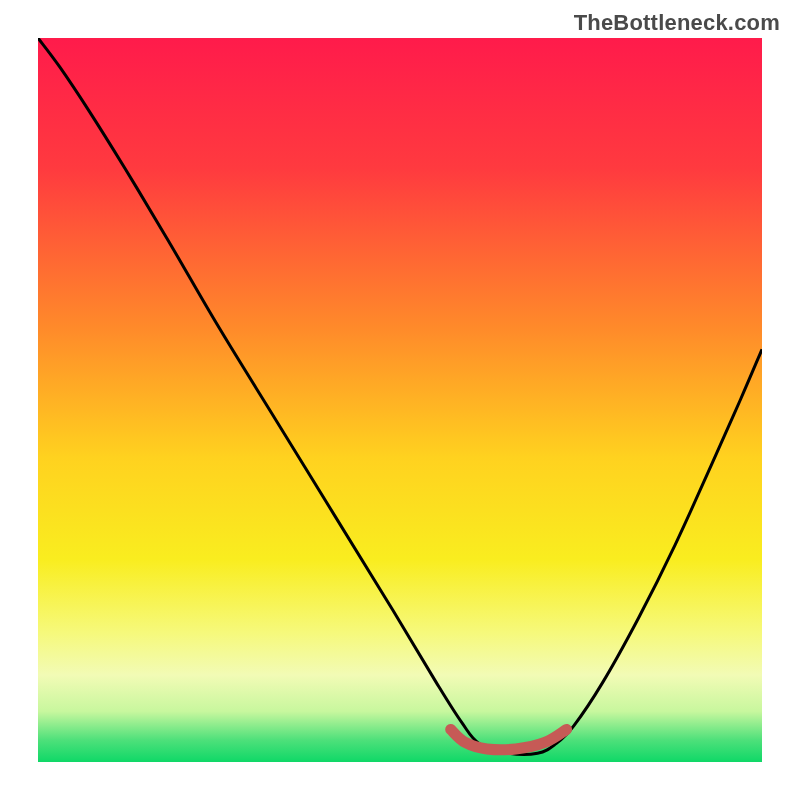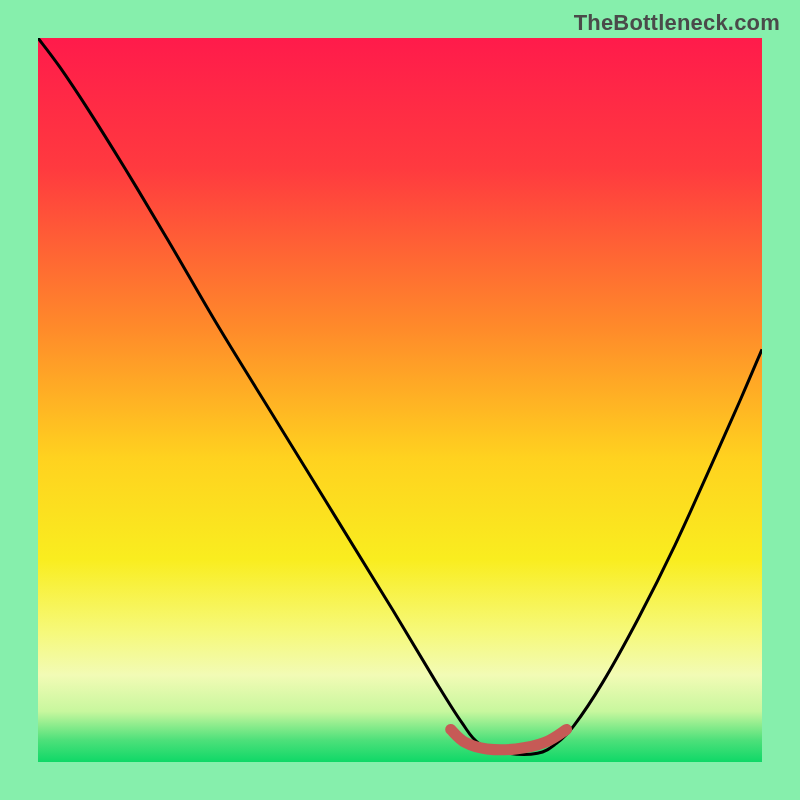--- a/index.html
+++ b/index.html
@@ -10,21 +10,21 @@
     background: #000;
     overflow: hidden;
     font-family: Arial, Helvetica, sans-serif;
   }
   .frame {
     position: absolute;
     left: 0;
     top: 0;
     width: 800px;
     height: 800px;
-    background: #86efac;
+    background: #ffffff;
   }
   .plot-area {
     position: absolute;
     left: 38px;
     top: 38px;
     width: 724px;
     height: 724px;
     overflow: hidden;
   }
   .watermark {

